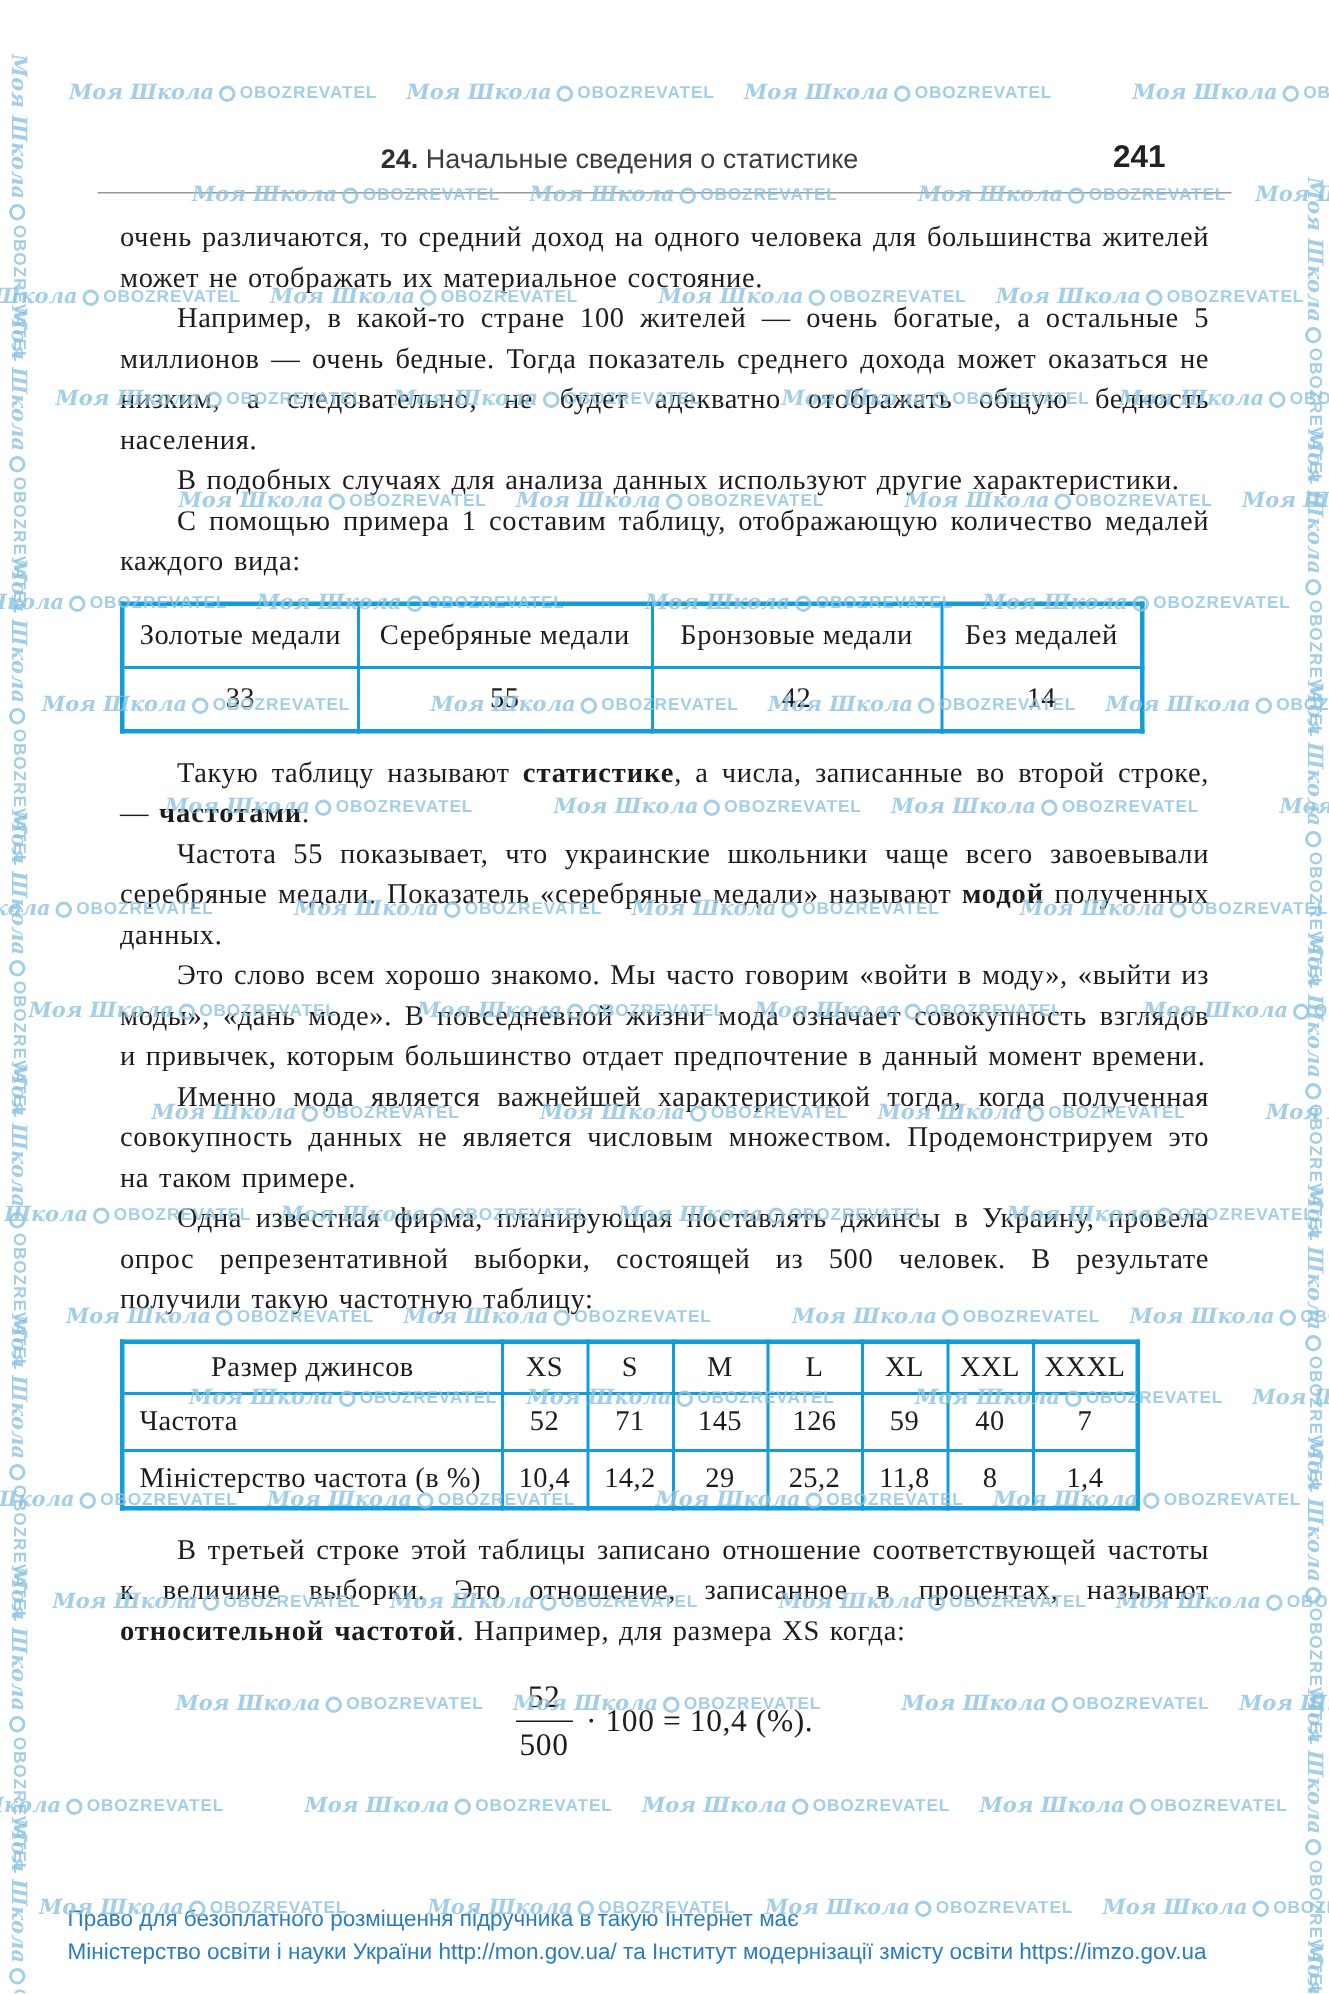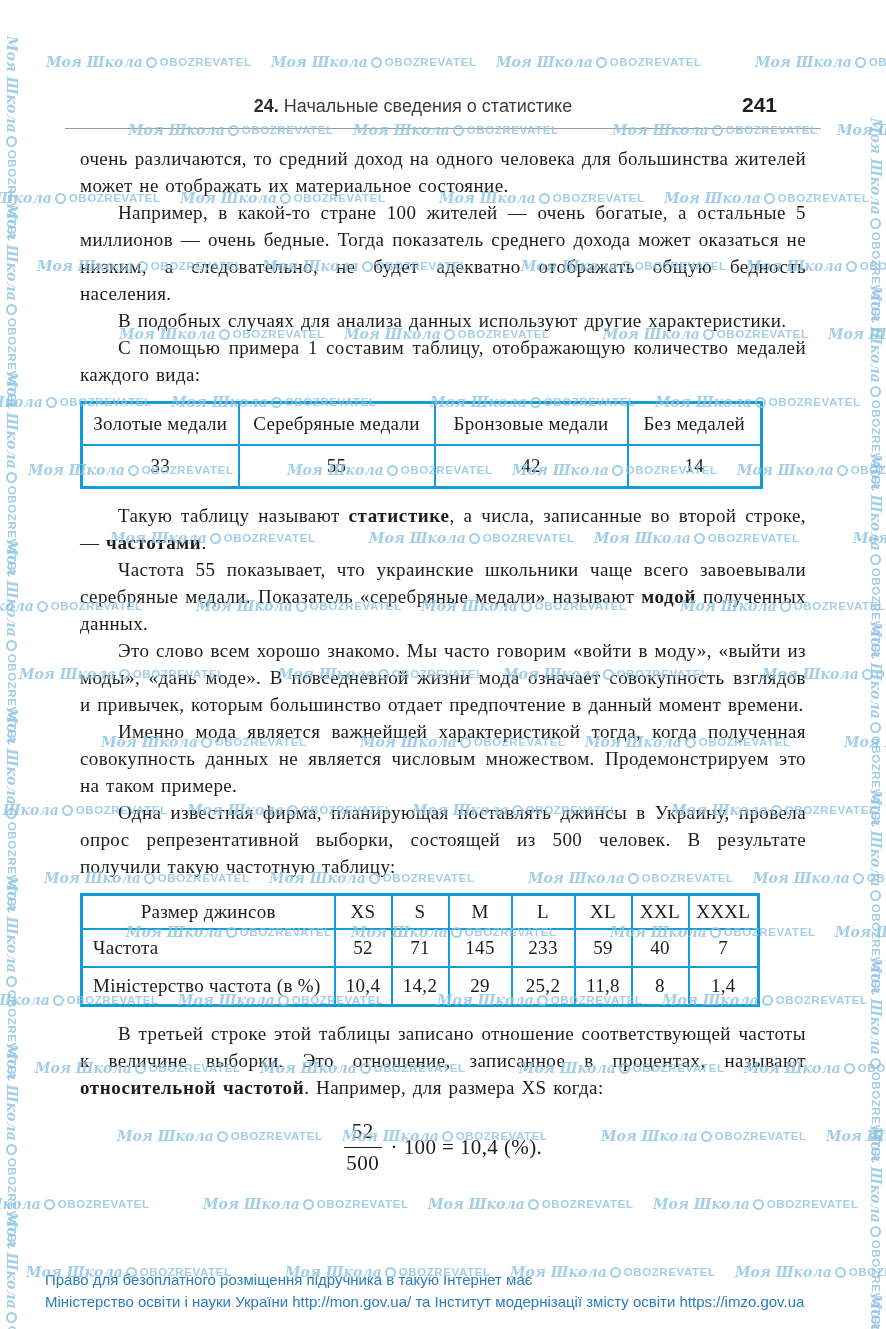--- a/index.html
+++ b/index.html
@@ -145,21 +145,21 @@
         <td>L</td>
         <td>XL</td>
         <td>XXL</td>
         <td>XXXL</td>
       </tr>
       <tr>
         <td class="left">Частота</td>
         <td>52</td>
         <td>71</td>
         <td>145</td>
-        <td>233</td>
+        <td>126</td>
         <td>59</td>
         <td>40</td>
         <td>7</td>
       </tr>
       <tr>
         <td class="left">Міністерство частота (в %)</td>
         <td>10,4</td>
         <td>14,2</td>
         <td>29</td>
         <td>25,2</td>

